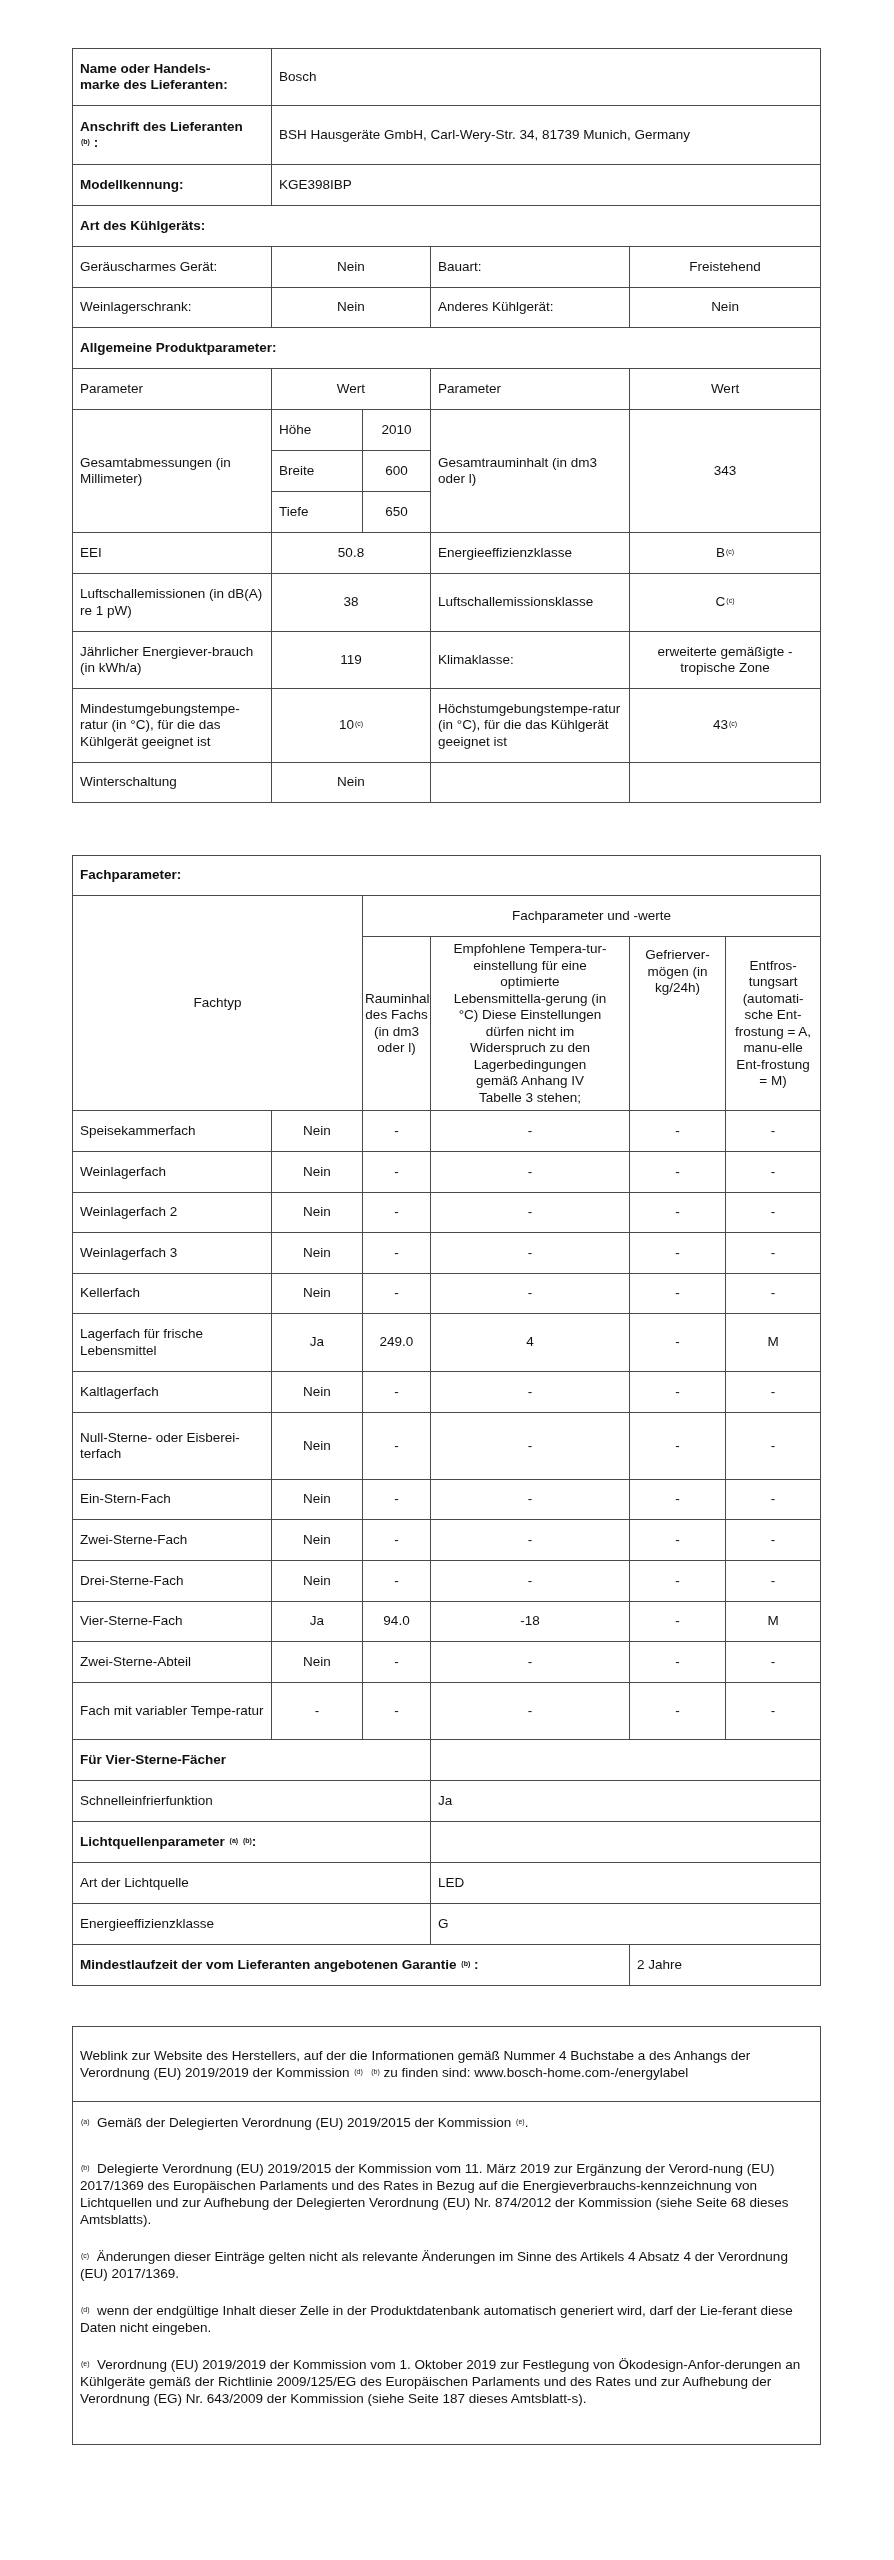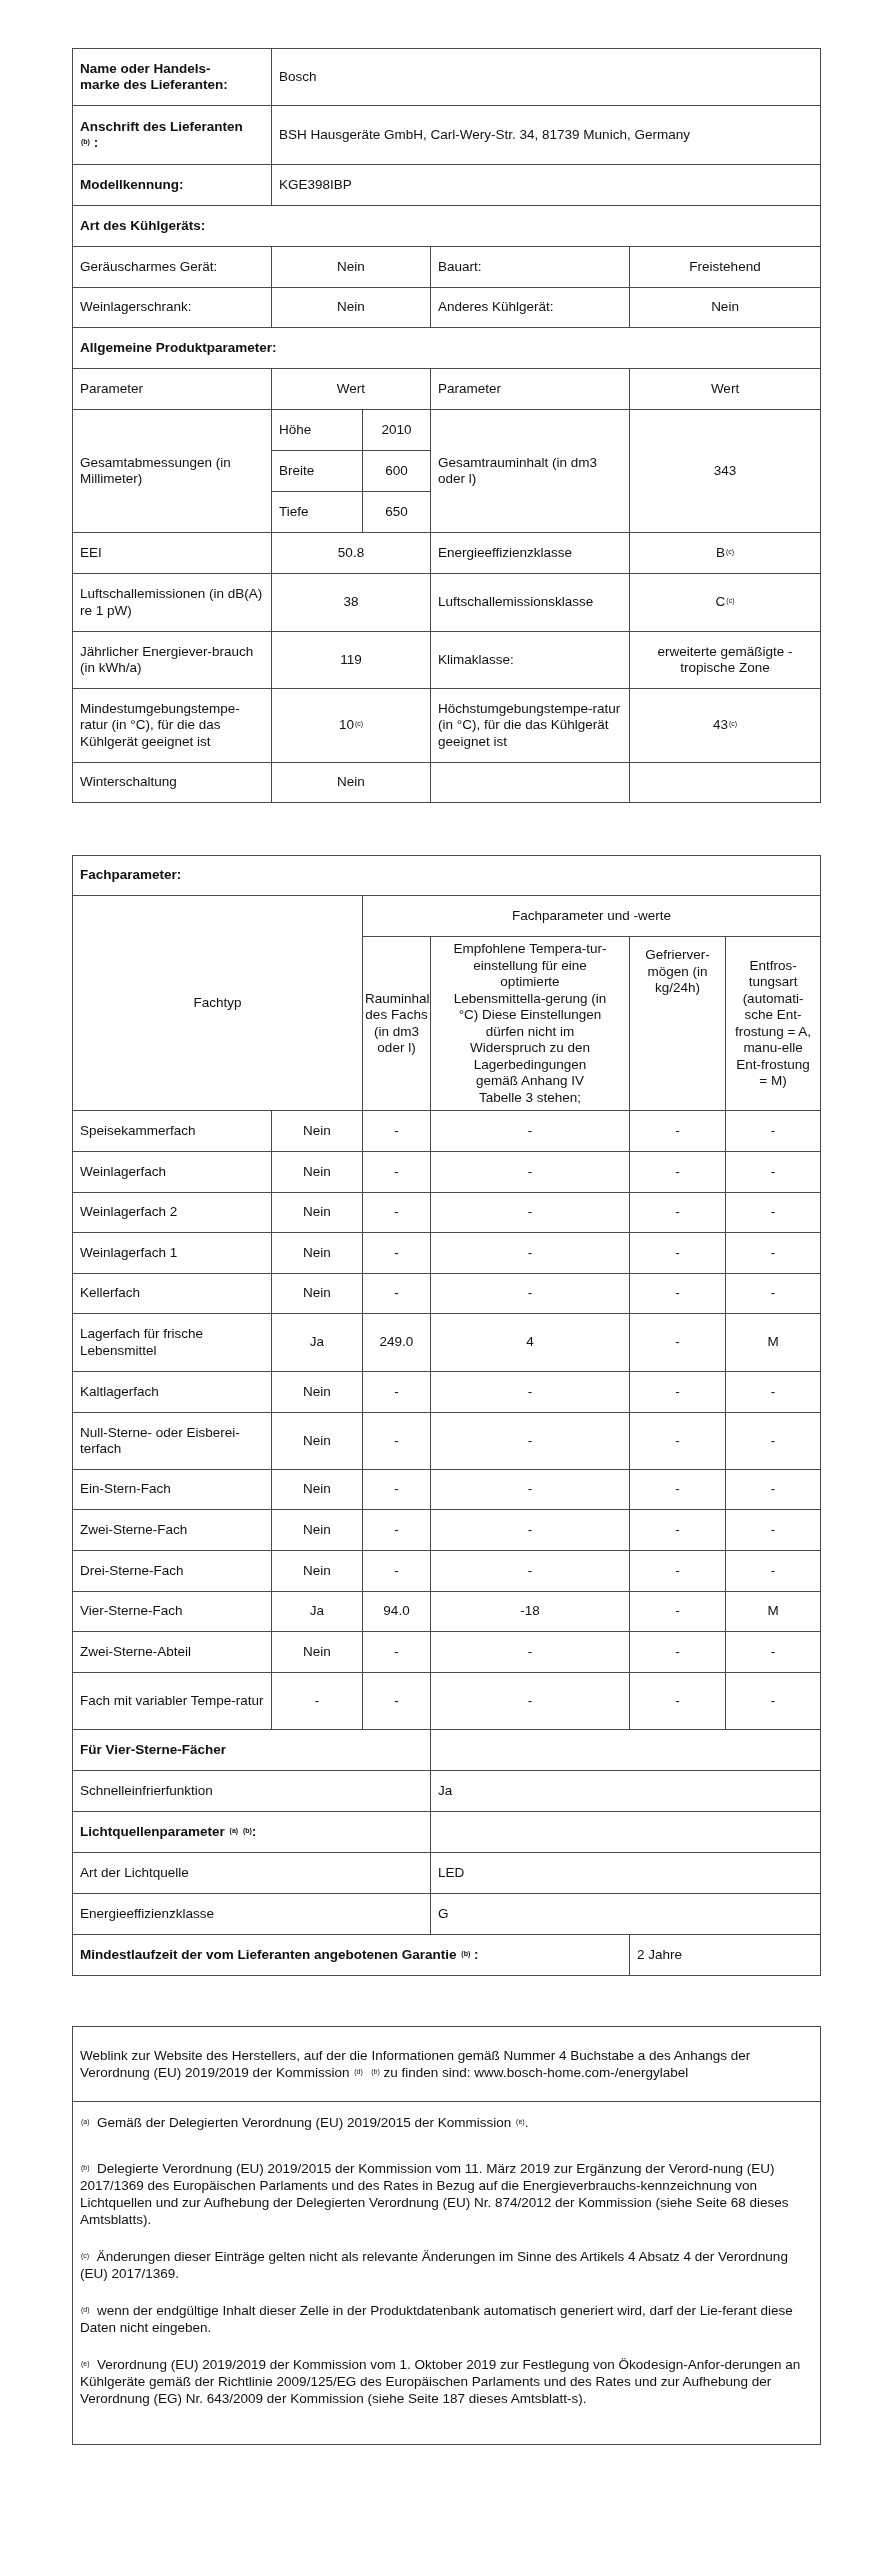--- a/index.html
+++ b/index.html
@@ -148,21 +148,21 @@
   </tr>
   <tr style="height:40px">
     <td>Weinlagerfach 2</td>
         <td class="c">Nein</td>
         <td class="c">-</td>
         <td class="c">-</td>
         <td class="c">-</td>
         <td class="c">-</td>
   </tr>
   <tr style="height:41px">
-    <td>Weinlagerfach 1</td>
+    <td>Weinlagerfach 3</td>
         <td class="c">Nein</td>
         <td class="c">-</td>
         <td class="c">-</td>
         <td class="c">-</td>
         <td class="c">-</td>
   </tr>
   <tr style="height:40px">
     <td>Kellerfach</td>
         <td class="c">Nein</td>
         <td class="c">-</td>
@@ -179,21 +179,21 @@
         <td class="c">M</td>
   </tr>
   <tr style="height:41px">
     <td>Kaltlagerfach</td>
         <td class="c">Nein</td>
         <td class="c">-</td>
         <td class="c">-</td>
         <td class="c">-</td>
         <td class="c">-</td>
   </tr>
-  <tr style="height:57px">
+  <tr style="height:67px">
     <td>Null-Sterne- oder Eisberei-terfach</td>
         <td class="c">Nein</td>
         <td class="c">-</td>
         <td class="c">-</td>
         <td class="c">-</td>
         <td class="c">-</td>
   </tr>
   <tr style="height:40px">
     <td>Ein-Stern-Fach</td>
         <td class="c">Nein</td>

